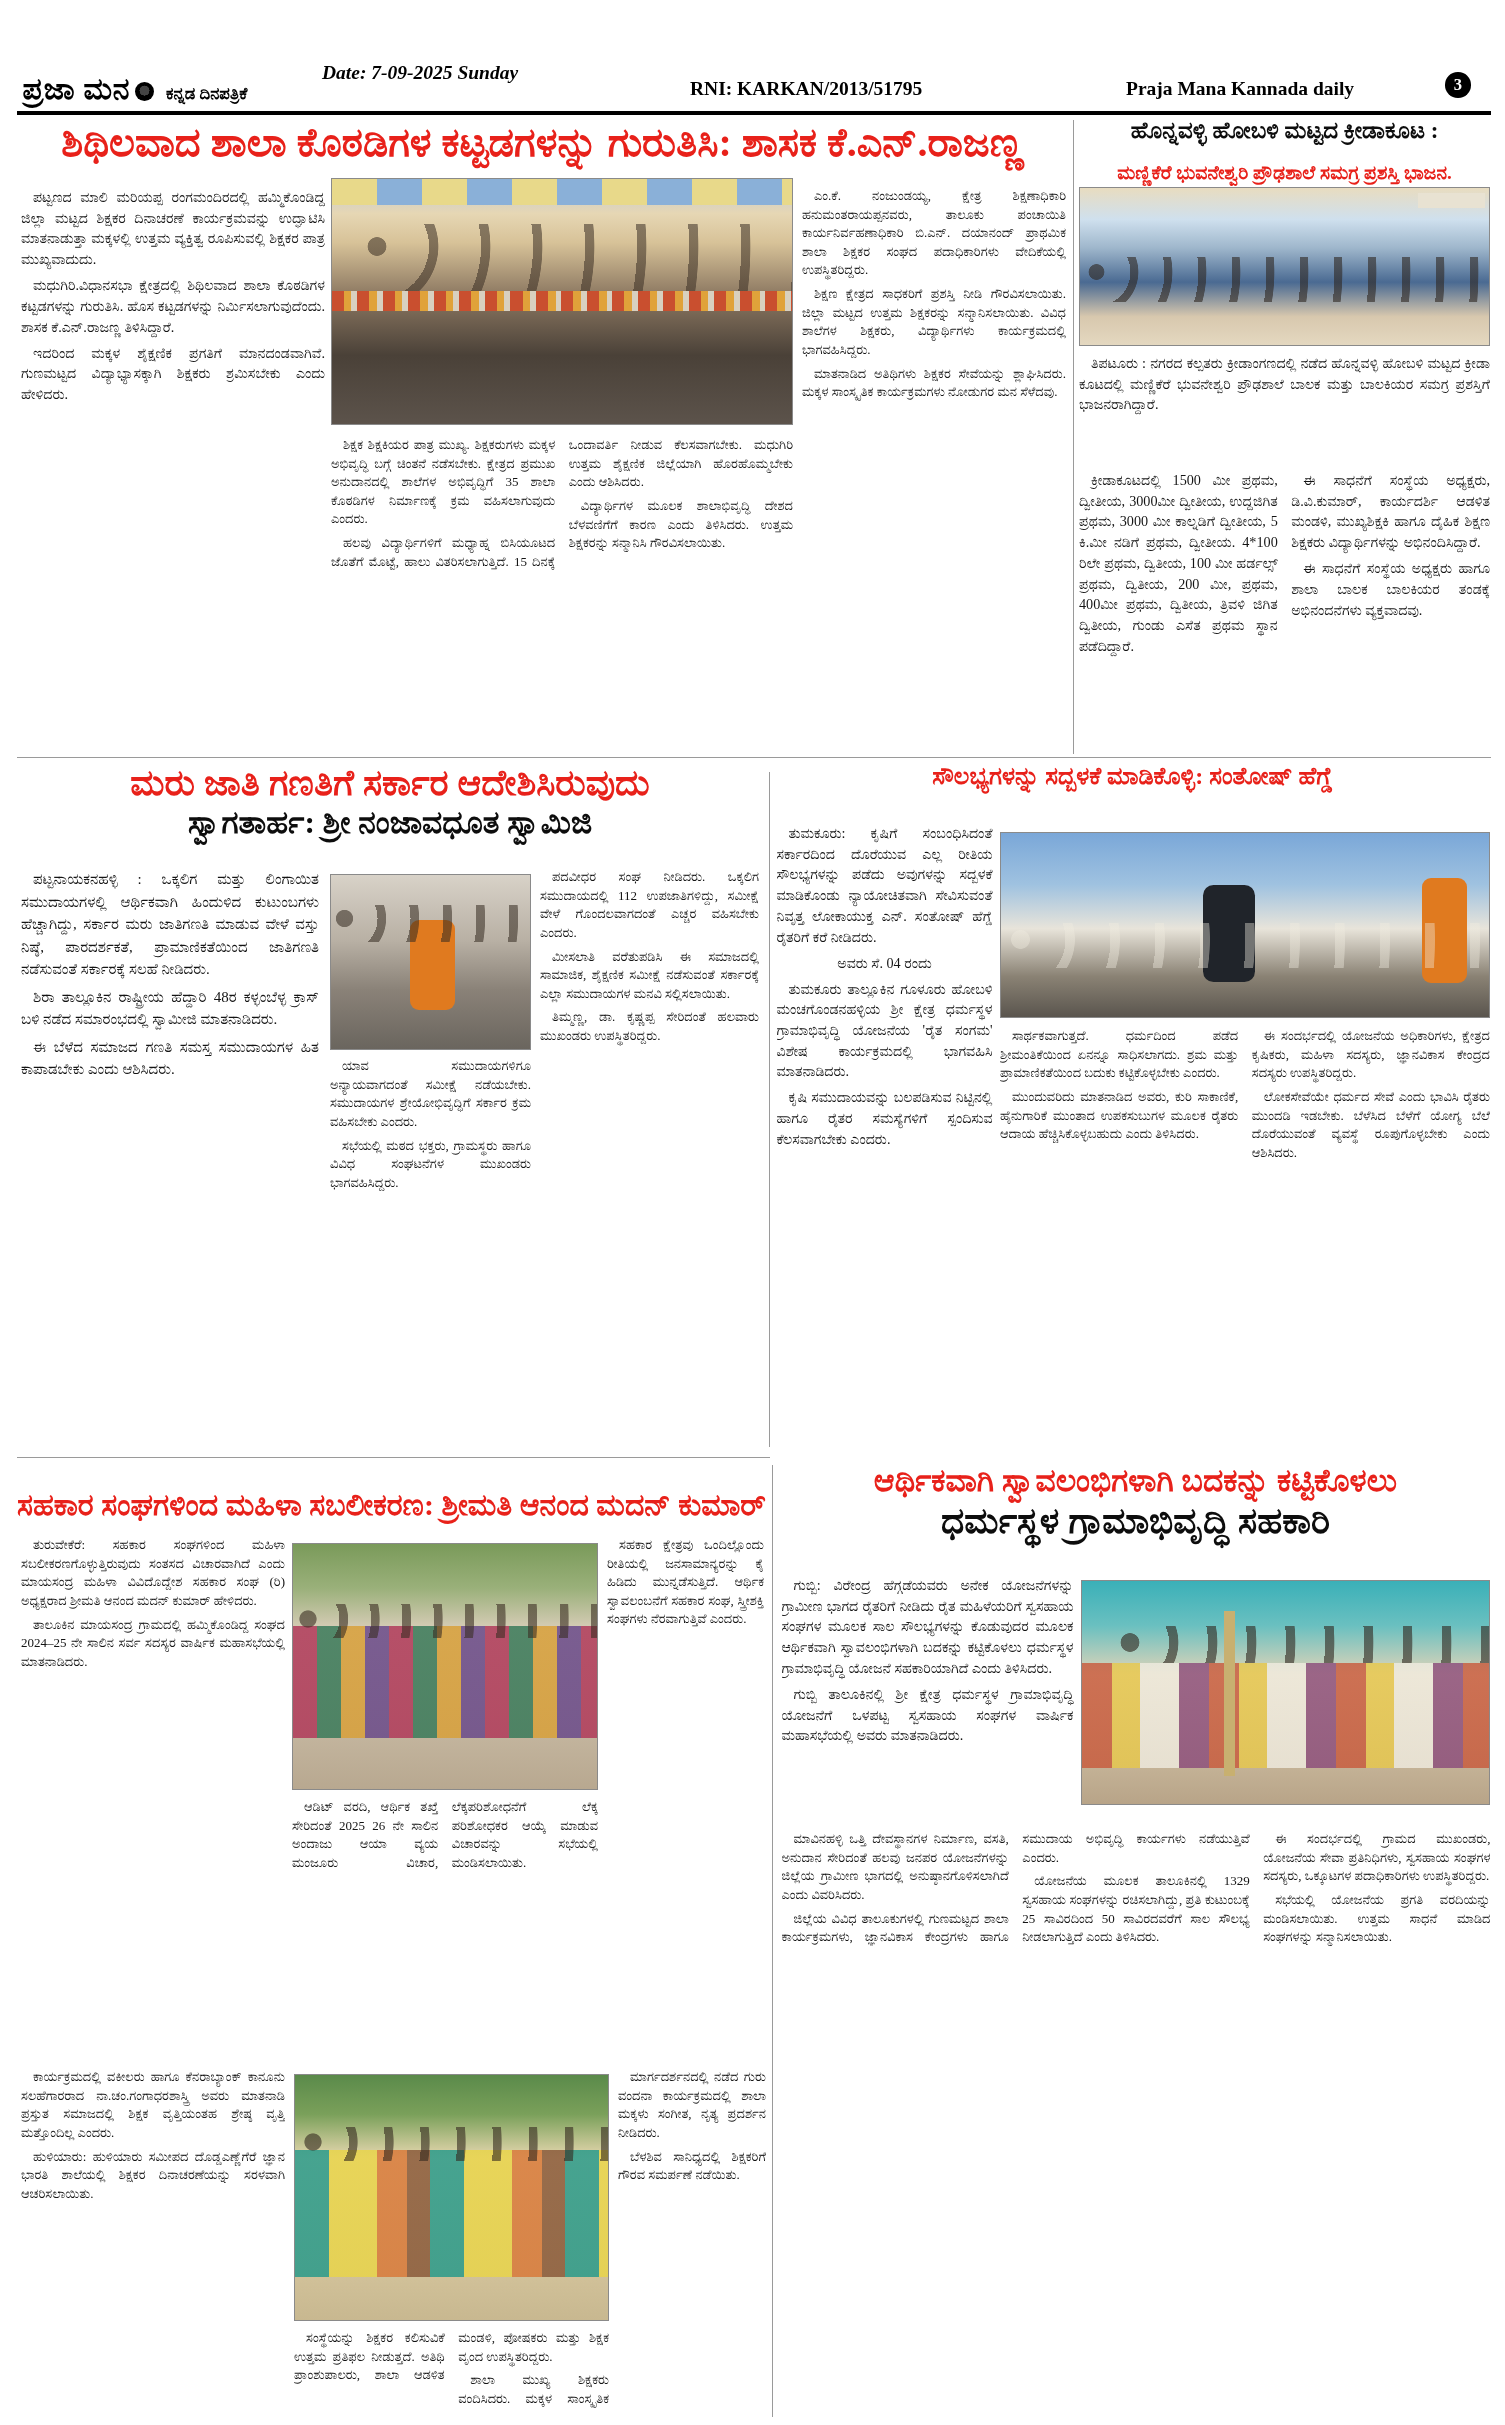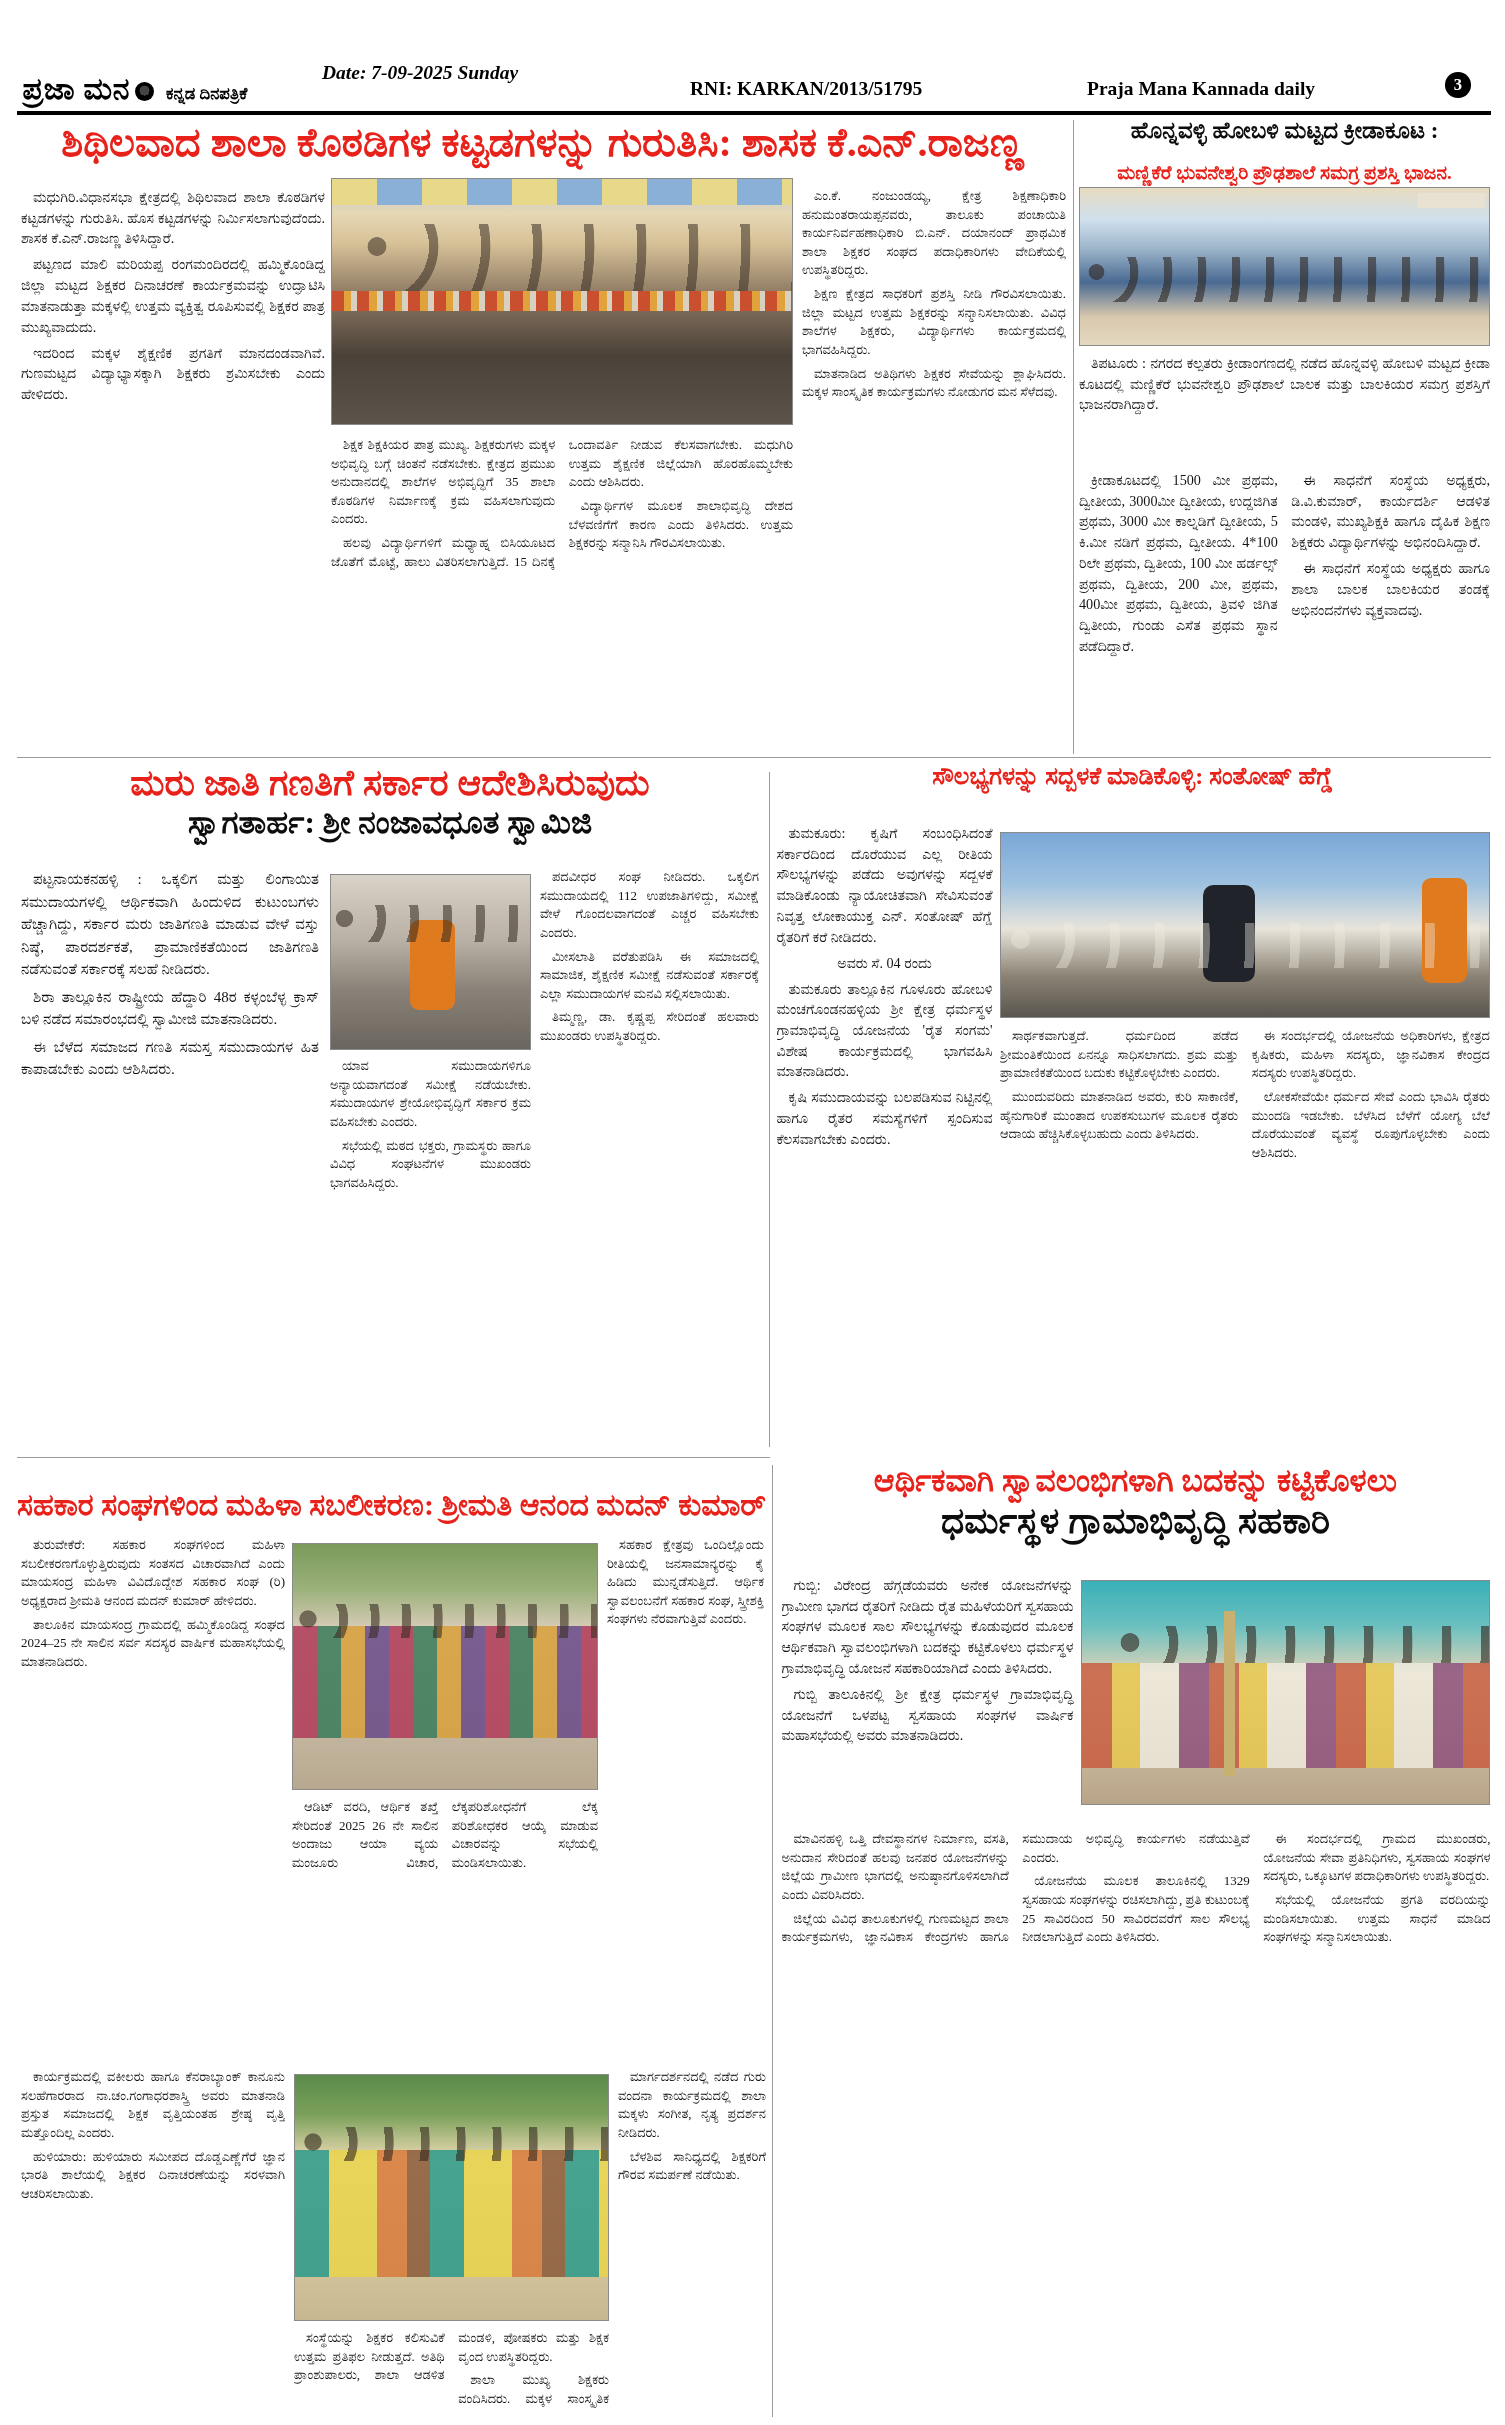--- a/index.html
+++ b/index.html
@@ -34,30 +34,30 @@
 
 <div id="page">
 
   <div class="abs" style="left:22.5px;top:72px;display:flex;align-items:baseline;">
     <span class="logo-main">ಪ್ರಜಾ ಮನ</span>
     <span style="width:19.5px;height:19.5px;border-radius:50%;background:radial-gradient(circle at 50% 45%,#444 0 35%,#000 36%);display:inline-block;margin:0 4.5px;position:relative;top:2.2px;"></span>
     <span class="logo-sub">ಕನ್ನಡ ದಿನಪತ್ರಿಕೆ</span>
   </div>
   <div class="abs hdr-txt" style="left:322px;top:62px;font-style:italic;">Date: 7-09-2025 Sunday</div>
   <div class="abs hdr-txt" style="left:690px;top:78px;">RNI: KARKAN/2013/51795</div>
-  <div class="abs hdr-txt" style="left:1087px;top:78px;">Praja Mana Kannada daily</div>
+  <div class="abs hdr-txt" style="left:1126px;top:78px;">Praja Mana Kannada daily</div>
   <div class="abs page-circle" style="left:1445px;top:72px;">3</div>
   <div class="abs rule" style="left:16.5px;top:111px;width:1474px;height:3.7px;"></div>
 
   <div class="abs" style="left:15px;top:118px;width:1055px;height:636px;">
     <div class="hl-red" style="font-size:40px;padding:3px 7.5px 0;">ಶಿಥಿಲವಾದ ಶಾಲಾ ಕೊಠಡಿಗಳ ಕಟ್ಟಡಗಳನ್ನು ಗುರುತಿಸಿ: ಶಾಸಕ ಕೆ.ಎನ್.ರಾಜಣ್ಣ</div>
 
     <div class="bt md abs" style="left:6px;top:69px;width:304px;height:561px;overflow:hidden;">
+      <p>ಪಟ್ಟಣದ ಮಾಲಿ ಮರಿಯಪ್ಪ ರಂಗಮಂದಿರದಲ್ಲಿ ಹಮ್ಮಿಕೊಂಡಿದ್ದ ಜಿಲ್ಲಾ ಮಟ್ಟದ ಶಿಕ್ಷಕರ ದಿನಾಚರಣೆ ಕಾರ್ಯಕ್ರಮವನ್ನು ಉದ್ಘಾಟಿಸಿ ಮಾತನಾಡುತ್ತಾ ಮಕ್ಕಳಲ್ಲಿ ಉತ್ತಮ ವ್ಯಕ್ತಿತ್ವ ರೂಪಿಸುವಲ್ಲಿ ಶಿಕ್ಷಕರ ಪಾತ್ರ ಮುಖ್ಯವಾದುದು.</p>
       <p>ಮಧುಗಿರಿ.ವಿಧಾನಸಭಾ ಕ್ಷೇತ್ರದಲ್ಲಿ ಶಿಥಿಲವಾದ ಶಾಲಾ ಕೊಠಡಿಗಳ ಕಟ್ಟಡಗಳನ್ನು ಗುರುತಿಸಿ. ಹೊಸ ಕಟ್ಟಡಗಳನ್ನು ನಿರ್ಮಿಸಲಾಗುವುದೆಂದು. ಶಾಸಕ ಕೆ.ಎನ್.ರಾಜಣ್ಣ ತಿಳಿಸಿದ್ದಾರೆ.</p>
-      <p>ಪಟ್ಟಣದ ಮಾಲಿ ಮರಿಯಪ್ಪ ರಂಗಮಂದಿರದಲ್ಲಿ ಹಮ್ಮಿಕೊಂಡಿದ್ದ ಜಿಲ್ಲಾ ಮಟ್ಟದ ಶಿಕ್ಷಕರ ದಿನಾಚರಣೆ ಕಾರ್ಯಕ್ರಮವನ್ನು ಉದ್ಘಾಟಿಸಿ ಮಾತನಾಡುತ್ತಾ ಮಕ್ಕಳಲ್ಲಿ ಉತ್ತಮ ವ್ಯಕ್ತಿತ್ವ ರೂಪಿಸುವಲ್ಲಿ ಶಿಕ್ಷಕರ ಪಾತ್ರ ಮುಖ್ಯವಾದುದು.</p>
       <p>ಇದರಿಂದ ಮಕ್ಕಳ ಶೈಕ್ಷಣಿಕ ಪ್ರಗತಿಗೆ ಮಾನದಂಡವಾಗಿವೆ. ಗುಣಮಟ್ಟದ ವಿದ್ಯಾಭ್ಯಾಸಕ್ಕಾಗಿ ಶಿಕ್ಷಕರು ಶ್ರಮಿಸಬೇಕು ಎಂದು ಹೇಳಿದರು.</p>
     </div>
 
     <div class="photo abs" style="left:316px;top:60px;width:462px;height:247px;background:linear-gradient(180deg,#bcc8da 0%,#e6d7b4 14%,#d7c298 26%,#8a7660 48%,#4a4138 72%,#5c534b 100%);">
       <div style="left:0;top:0;width:100%;height:25.5px;background:repeating-linear-gradient(90deg,#e8d98a 0 45px,#8ab0d8 45px 90px);"></div>
       <div style="left:0;top:112px;width:100%;height:19.5px;background:repeating-linear-gradient(90deg,#c94f2f 0 12px,#e0a23a 12px 19.5px,#d8d0c0 19.5px 25.5px);"></div>
       <div style="left:30px;top:45px;width:100%;height:67px;background:repeating-radial-gradient(circle at 15px 22.5px,#3a2e24 0 9px,transparent 9.7px 52px);opacity:.55;"></div>
     </div>
 
     <div class="bt cols2 abs" style="left:316px;top:318px;width:462px;height:312px;overflow:hidden;">

